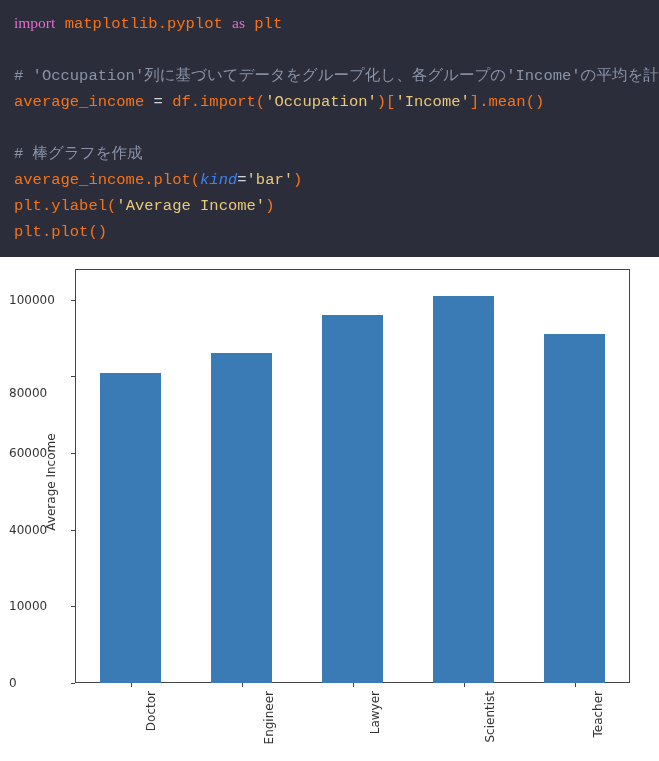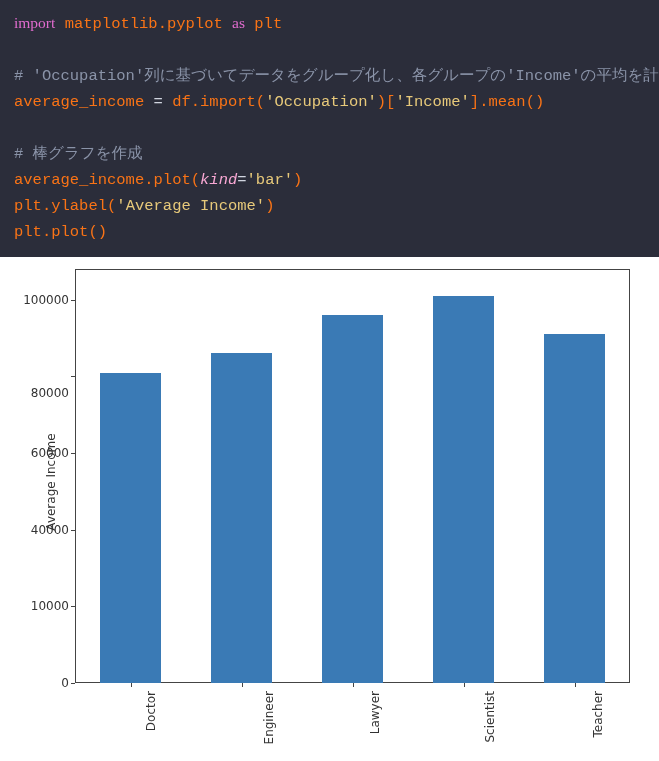--- a/index.html
+++ b/index.html
@@ -16,21 +16,21 @@
     color: #e6e6e6;
     font-family: Consolas, "Courier New", monospace;
     font-size: 15.5px;
     line-height: 26px;
     white-space: pre;
   }
   .tok-kw { color: #e06cce; font-family: Liberation Serif, serif; }    
   .tok-default { color: #f97316; }
   .tok-comment { color: #8a93a8; }
   .tok-str { color: #e7c97a; margin-top: 45px; }
-  .tok-ital { font-style: italic; color: #f9a8d4; }
+  .tok-ital { font-style: italic; color: #3b82f6; }
   .tok-eq { color: #d1d5e0; }
 
   .chart-area {
     position: relative;
     width: 659px;
     height: 505px;
     background: #ffffff;
   }
   .plot-frame {
     position: absolute;
@@ -38,21 +38,20 @@
     top: 12px;
     width: 555px;
     height: 414px;
     border: 1px solid #444;
     background: #ffffff;
   }
   .y-tick-label {
     position: absolute;
     right: 590px;
     width: 60px;
-    text-align: right;
     font-family: "DejaVu Sans", Arial, sans-serif;
     font-size: 12px;
     color: #333;
     transform: translateY(-50%);
   }
   .y-tick-mark {
     position: absolute;
     left: 71px;
     width: 4px;
     height: 1px;

